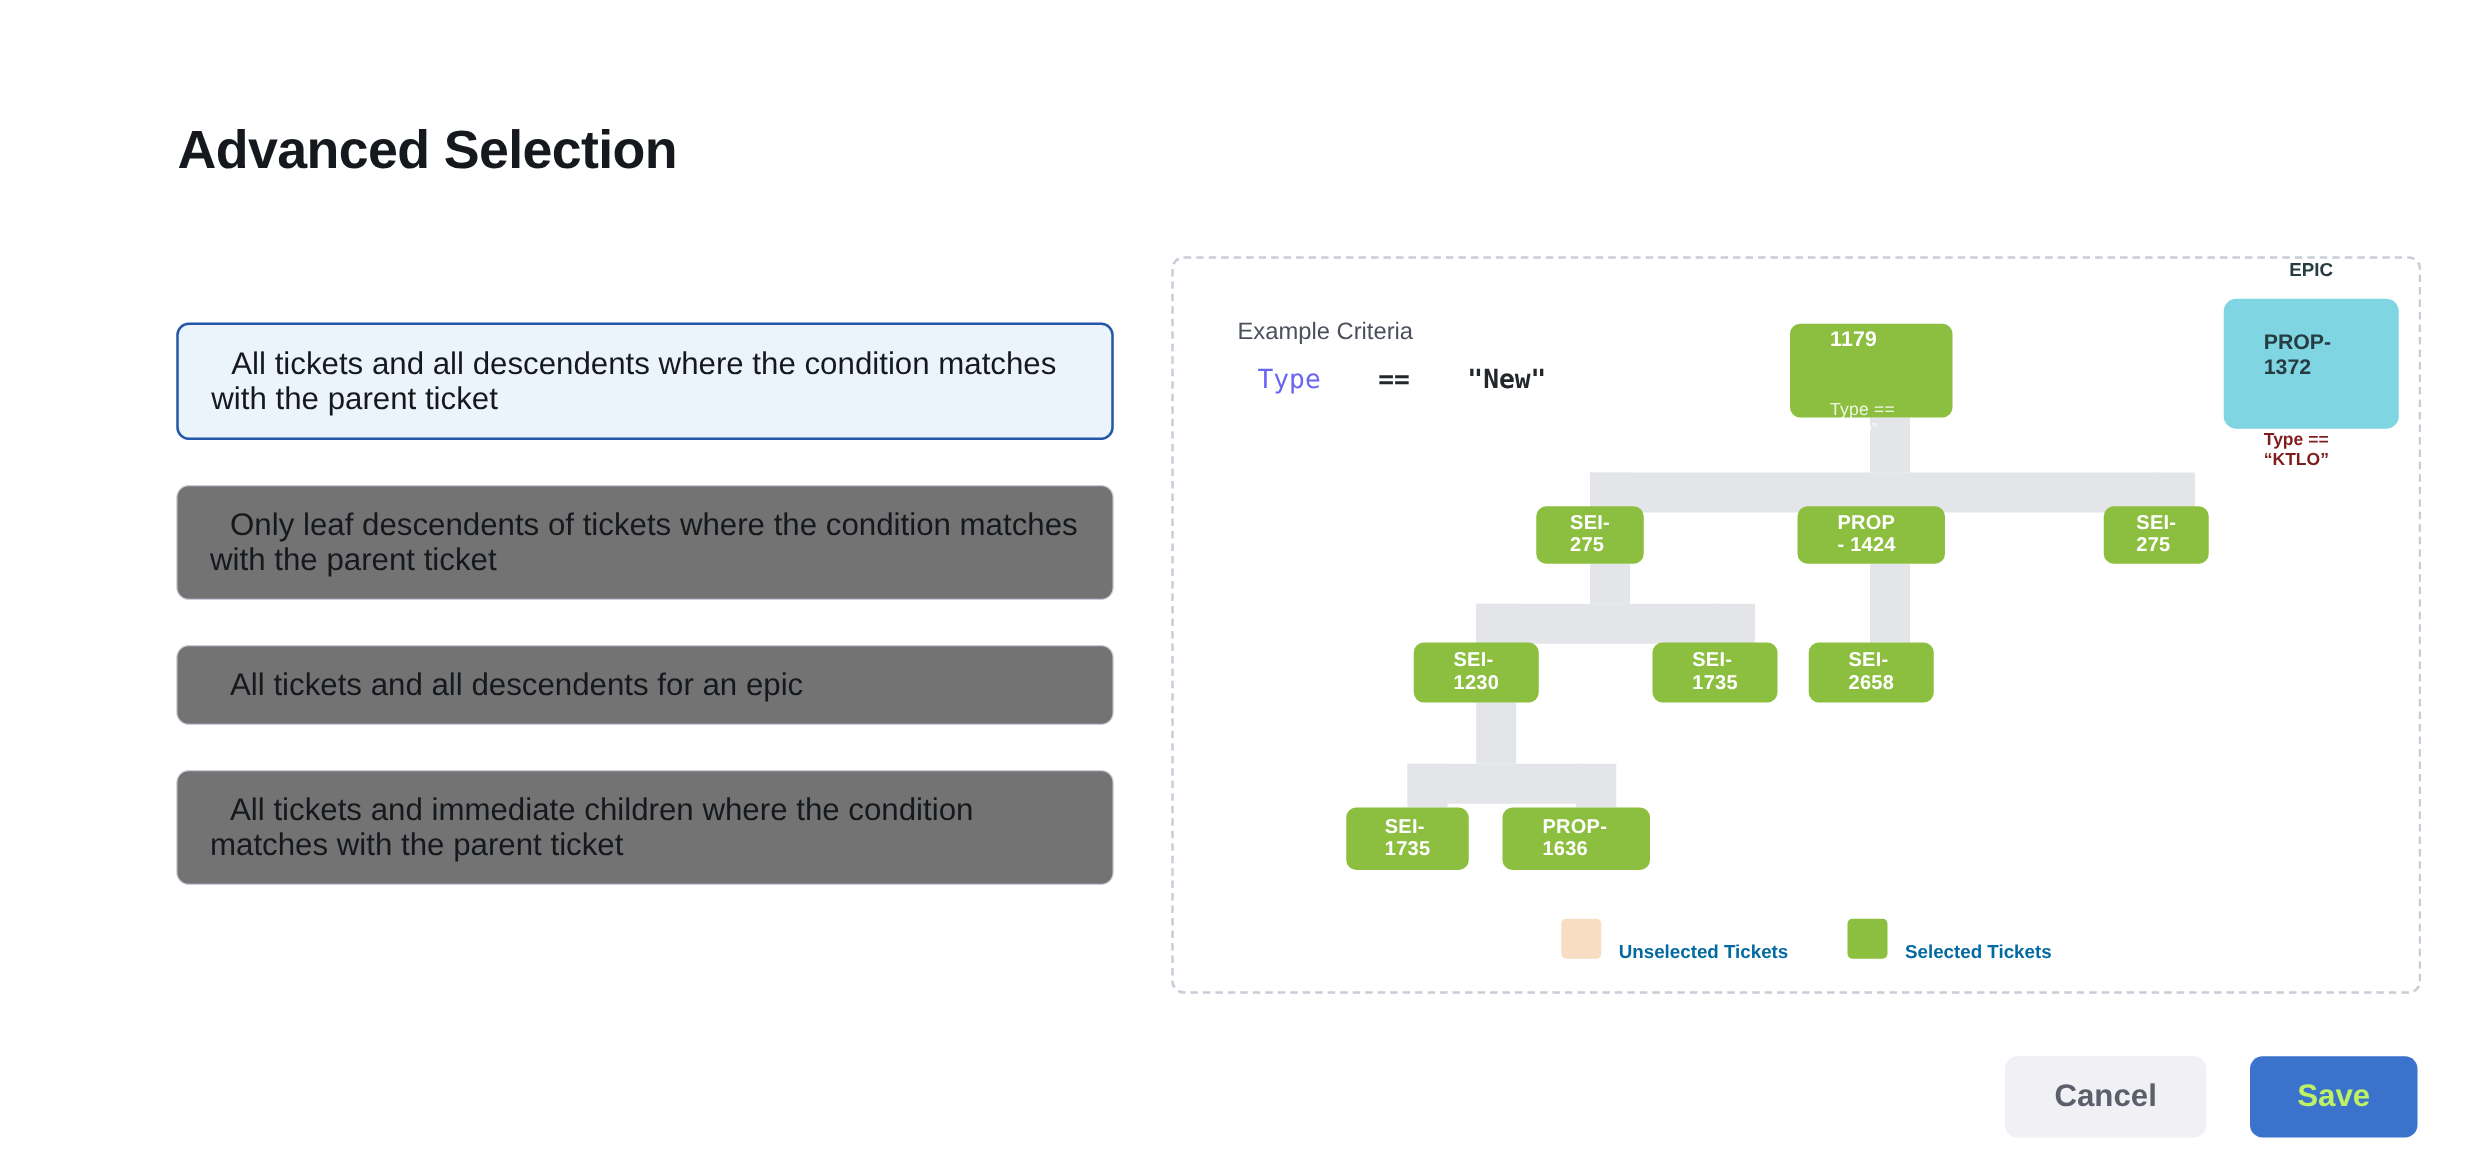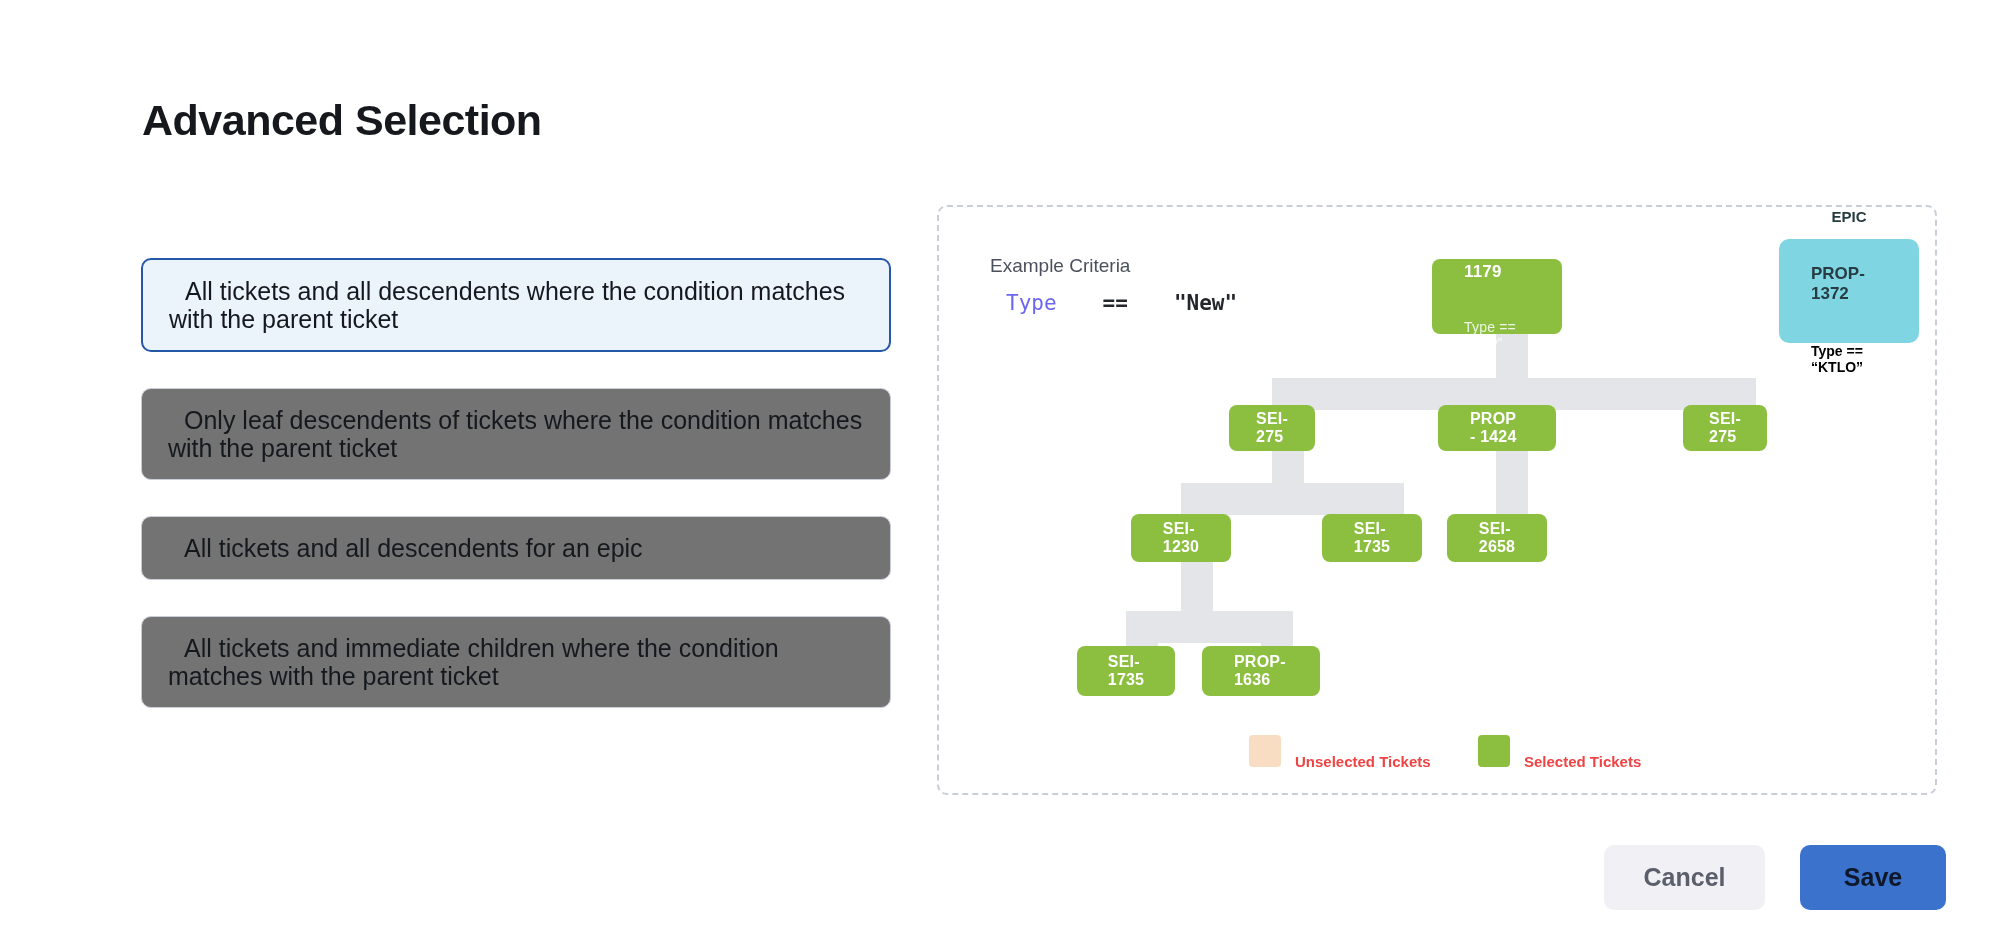--- a/index.html
+++ b/index.html
@@ -27,21 +27,21 @@
   .criteria-field { color: #6b65f0; margin-right: 14px; }
   .criteria-op { font-weight: 700; margin-right: 14px; }
   .criteria-value { font-weight: 700; }
 
   
   .epic-card { position: absolute; left: 840px; top: 32px; width: 140px; height: 104px;
     background: #7fd6e2; border-radius: 10px; display: flex; flex-direction: column;
     align-items: center; justify-content: center; gap: 7px; }
   .epic-type { font-size: 15px; font-weight: 700; color: #273c42; }
   .epic-id { font-size: 17px; font-weight: 700; color: #273c42; }
-  .epic-cond { font-size: 14px; font-weight: 600; color: #000000; }
+  .epic-cond { font-size: 14px; font-weight: 600; color: #7f1d1d; }
 
   
   .tnode { position: absolute; background: #8cbf3f; border-radius: 8px; color: #ffffff;
     display: flex; flex-direction: column; align-items: center; justify-content: center;
     font-weight: 700; letter-spacing: 0.2px; }
   .tnode-label { font-size: 16px; }
   .tnode-root { left: 493px; top: 52px; width: 130px; height: 75px; gap: 5px; }
   .tnode-root .tnode-label { font-size: 17px; }
   .tnode-sub { font-size: 14px; font-weight: 500; color: rgba(255,255,255,0.85); }
 
@@ -70,30 +70,30 @@
   .cv5  { left: 557px; top: 244px; height: 63px; }
   .cv6  { left: 242px; top: 355px; height: 49px; }
   .ch3  { left: 187px; top: 404px; width: 137px; }
   .cv7a { left: 187px; top: 404px; height: 35px; }
   .cv7b { left: 322px; top: 404px; height: 35px; }
 
   
   .legend-swatch { position: absolute; width: 20px; height: 20px; border-radius: 4px; }
   .lg1 { left: 310px; top: 528px; }
   .lg2 { left: 539px; top: 528px; }
-  .legend-label { position: absolute; font-size: 15px; font-weight: 700; color: #ef4444; }
+  .legend-label { position: absolute; font-size: 15px; font-weight: 700; color: #0369a1; }
   .ll1 { left: 340px; top: 530px; }
   .ll2 { left: 569px; top: 530px; }
 
   
   .btn { position: absolute; top: 813px; height: 65px; border: none; border-radius: 10px;
     font-family: "Liberation Sans", sans-serif; font-size: 25px; font-weight: 700;
     cursor: pointer; }
   .btn-cancel { left: 1572px; width: 161px; background: #f0f0f5; color: #5b5f6b; }
-  .btn-save { left: 1768px; width: 146px; background: #3a72cc; color: #0f172a; }
+  .btn-save { left: 1768px; width: 134px; background: #3a72cc; color: #bef264; }
 </style>
 </head>
 <body>
 
 <div class="stage">
 
   <div class="page-title">Advanced Selection</div>
 
   <div class="options">
     <div class="option-card selected">

